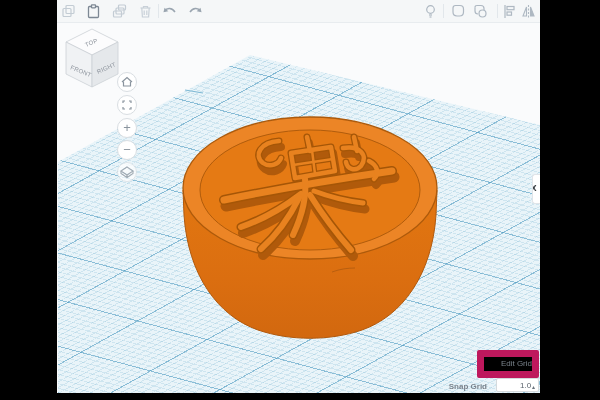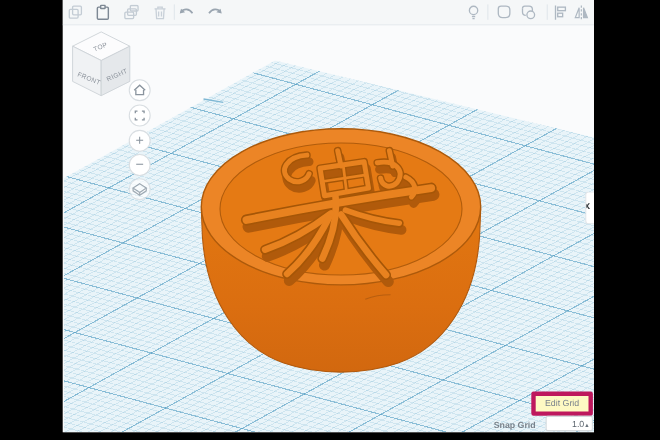--- a/index.html
+++ b/index.html
@@ -24,22 +24,22 @@
   .objsvg{position:absolute;left:0;top:0;width:483px;height:371px;}
   
   .viewcube{position:absolute;left:5px;top:26px;width:62px;height:66px;z-index:20;}
   .cubelabel{font-size:6px;fill:#8a919a;letter-spacing:.3px;}
   
   .navbtn{position:absolute;left:60px;width:20px;height:20px;border:1px solid #d9dee2;border-radius:50%;
     background:#fff;z-index:25;box-sizing:border-box;text-align:center;color:#8a949e;}
   .navbtn svg{width:18px;height:18px;display:block;}
   .navglyph{font-size:13px;line-height:18px;color:#8a949e;display:block;}
   
-  .editgrid{position:absolute;right:1px;bottom:15px;width:48px;height:14px;background:#fef9c3;
-    border:4px solid #be185d;border-radius:2px;font-size:8px;color:#7a838c;text-align:center;
+  .editgrid{position:absolute;right:1px;bottom:15px;width:48px;height:14px;background:#000000;
+    border:7px solid #be185d;border-radius:2px;font-size:8px;color:#7a838c;text-align:right;
     line-height:14px;z-index:25;}
   .snaplabel{position:absolute;right:53px;bottom:2px;font-size:8px;color:#7a838c;z-index:25;font-weight:bold;}
   .snapdd{position:absolute;right:1px;bottom:1px;width:43px;height:14px;background:#fff;
     border:1px solid #d5dadd;border-radius:2px;font-size:8px;color:#5a636c;line-height:14px;
     padding-left:23px;box-sizing:border-box;z-index:25;}
   .snapdd .caret{position:absolute;right:3px;top:1px;font-size:6px;color:#6a737c;}
   
   .edgetab{position:absolute;right:0;top:174px;width:7px;height:28px;background:#fff;
     border:1px solid #e0e4e8;border-right:none;border-radius:3px 0 0 3px;z-index:25;
     font-size:10px;font-weight:bold;color:#3a3f44;line-height:26px;text-indent:-2px;overflow:hidden;}

